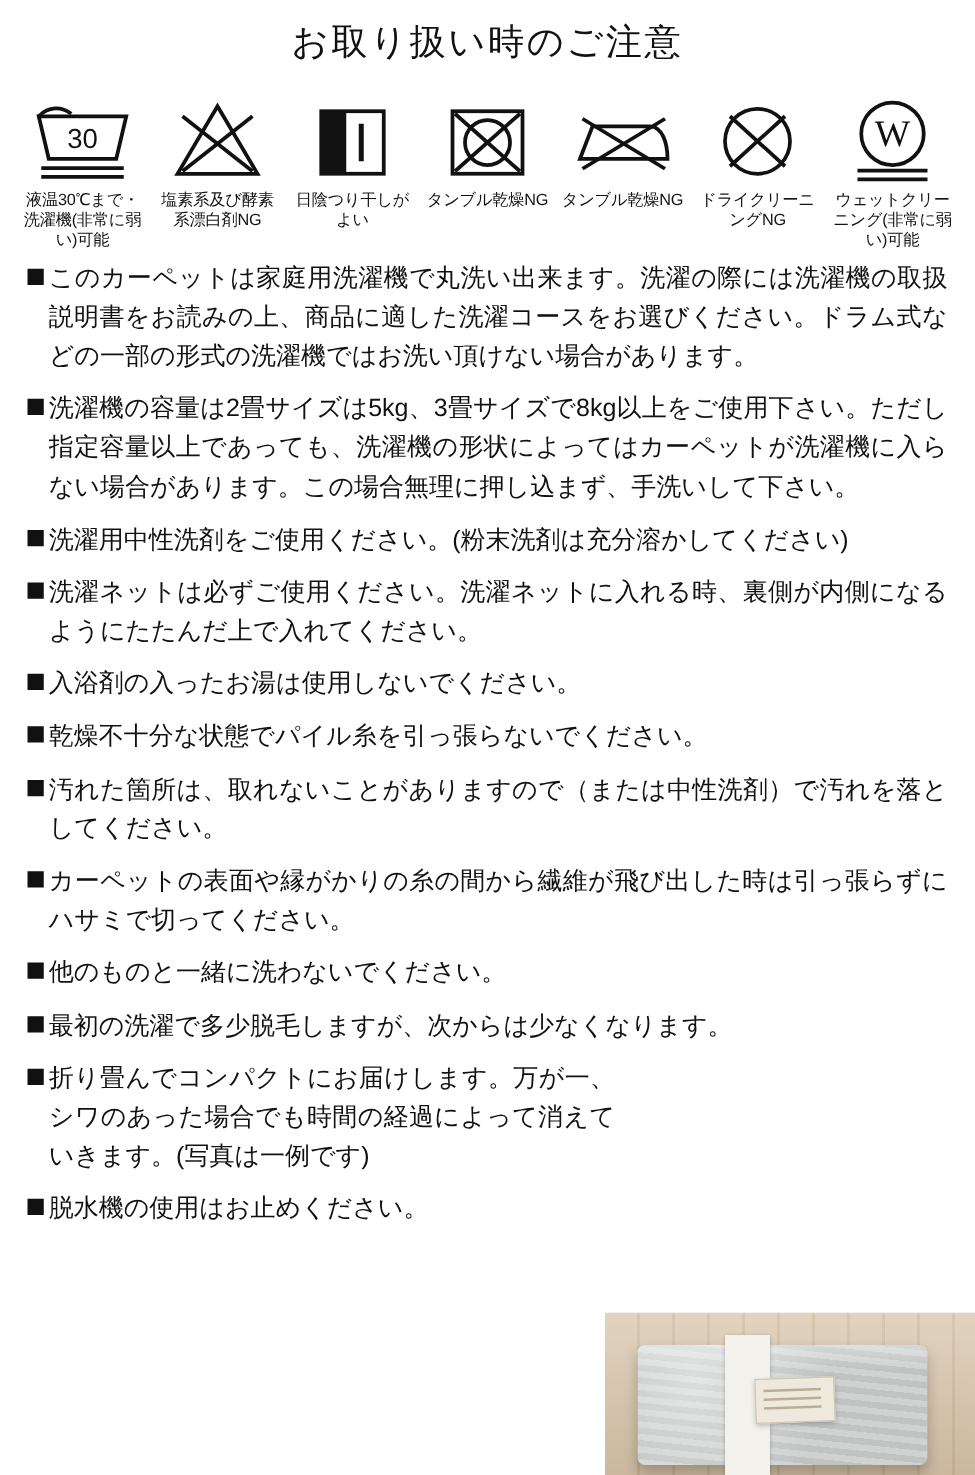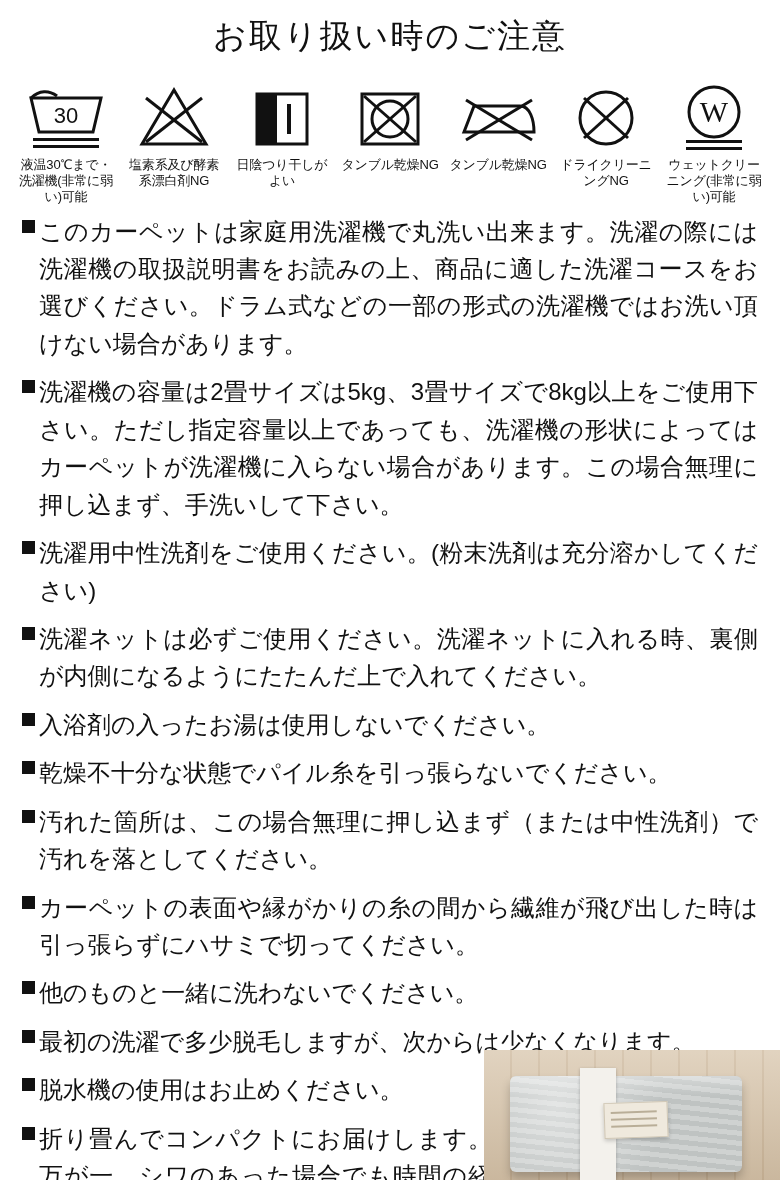--- a/index.html
+++ b/index.html
@@ -16,21 +16,21 @@
     overflow: hidden;
   }
   .page {
     width: 780px;
     height: 1180px;
     position: relative;
     box-sizing: border-box;
   }
   .title {
     text-align: center;
-    font-size: 33px;
+    font-size: 29px;
     letter-spacing: 2px;
     font-weight: normal;
     margin: 14px 0 0 0;
     padding: 0;
     color: #111;
   }
 
   
   .symbols {
     display: flex;
@@ -73,21 +73,21 @@
   }
   .bullet {
     flex: 0 0 auto;
     width: 13px;
     height: 13px;
     background: #111;
     margin-top: 7px;
     margin-right: 4px;
   }
   .note-text {
-    font-size: 24px;
+    font-size: 20px;
     line-height: 1.56;
     letter-spacing: 0px;
     color: #111;
     text-align: justify;
   }
 
   
   .photo {
     position: absolute;
     right: 0;
@@ -274,41 +274,41 @@
     <div class="note">
       <span class="bullet"></span>
       <span class="note-text">入浴剤の入ったお湯は使用しないでください。</span>
     </div>
     <div class="note">
       <span class="bullet"></span>
       <span class="note-text">乾燥不十分な状態でパイル糸を引っ張らないでください。</span>
     </div>
     <div class="note">
       <span class="bullet"></span>
-      <span class="note-text">汚れた箇所は、この場合無理に押し込まず（または中性洗剤）で汚れを落としてください。</span>
+      <span class="note-text">汚れた箇所は、取れないことがありますので（または中性洗剤）で汚れを落としてください。</span>
     </div>
     <div class="note">
       <span class="bullet"></span>
       <span class="note-text">カーペットの表面や縁がかりの糸の間から繊維が飛び出した時は引っ張らずにハサミで切ってください。</span>
     </div>
     <div class="note">
       <span class="bullet"></span>
       <span class="note-text">他のものと一緒に洗わないでください。</span>
     </div>
     <div class="note">
       <span class="bullet"></span>
       <span class="note-text">最初の洗濯で多少脱毛しますが、次からは少なくなります。</span>
     </div>
+    <div class="note" style="width:470px;">
+      <span class="bullet"></span>
+      <span class="note-text">折り畳んでコンパクトにお届けします。万が一、シワのあった場合でも時間の経過によって消えていきます。(写真は一例です)</span>
+    </div>
     <div class="note">
       <span class="bullet"></span>
       <span class="note-text">脱水機の使用はお止めください。</span>
-    </div>
-    <div class="note" style="width:470px;">
-      <span class="bullet"></span>
-      <span class="note-text">折り畳んでコンパクトにお届けします。万が一、シワのあった場合でも時間の経過によって消えていきます。(写真は一例です)</span>
     </div>
   </div>
 
   <div class="photo">
     <div class="photo-bg"></div>
     <div class="towel"></div>
     <div class="band"></div>
     <div class="tag"></div>
   </div>
 

